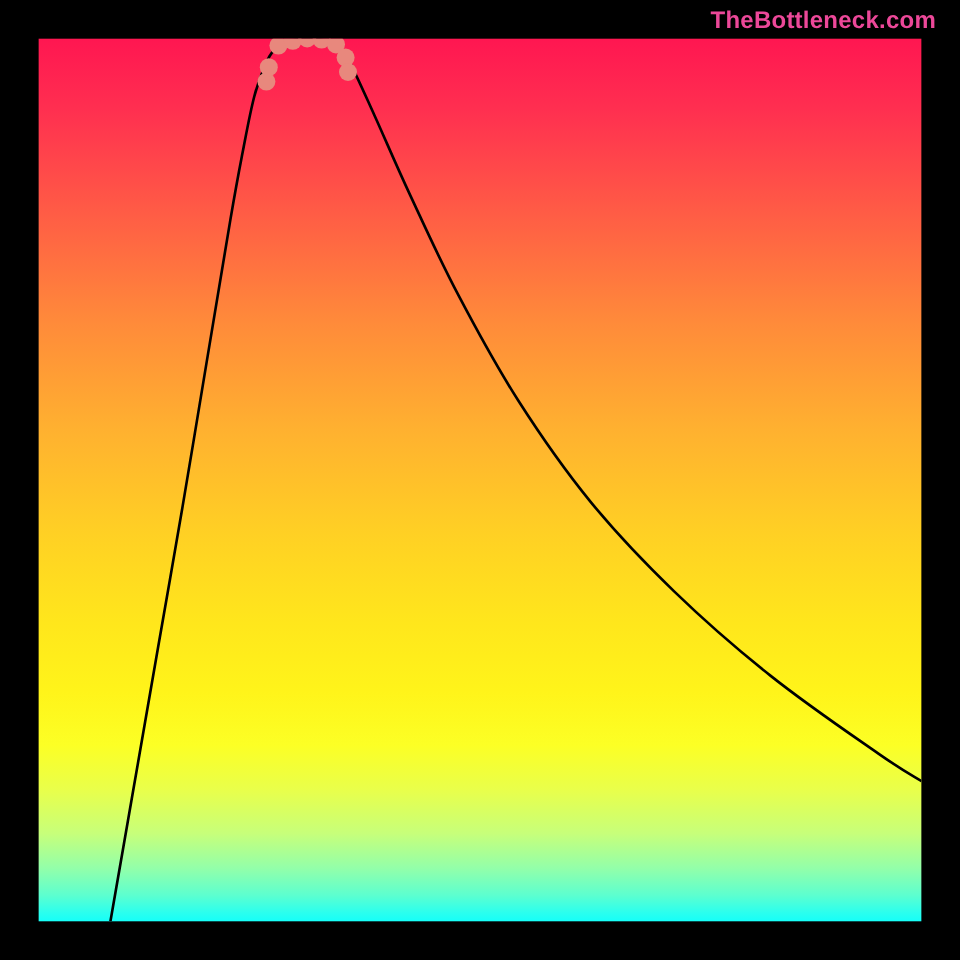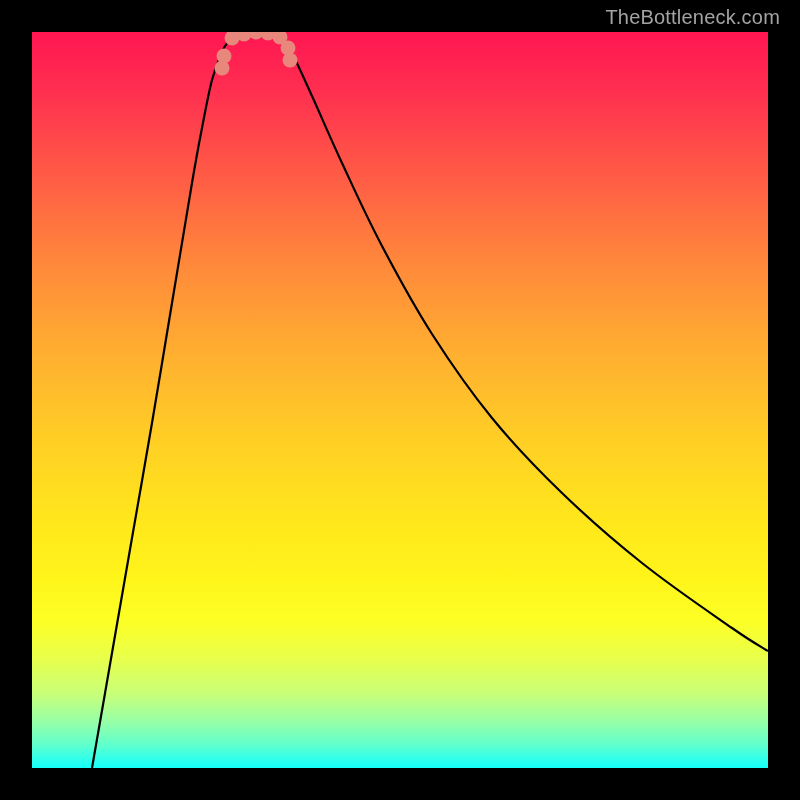--- a/index.html
+++ b/index.html
@@ -39,22 +39,22 @@
       #2bffee 99%,
       #15fff9 100%
     );
   }
   .watermark {
     position: absolute;
     top: 6px;
     right: 20px;
     font-family: Arial, Helvetica, sans-serif;
     font-size: 20px;
-    font-weight: 400;
-    color: #a3a3a3;
+    font-weight: 700;
+    color: #ec4899;
     letter-spacing: 0.2px;
     text-align: right;
   }
   svg.curve {
     position: absolute;
     inset: 0;
   }
   .dot {
     fill: #e8887d;
   }

